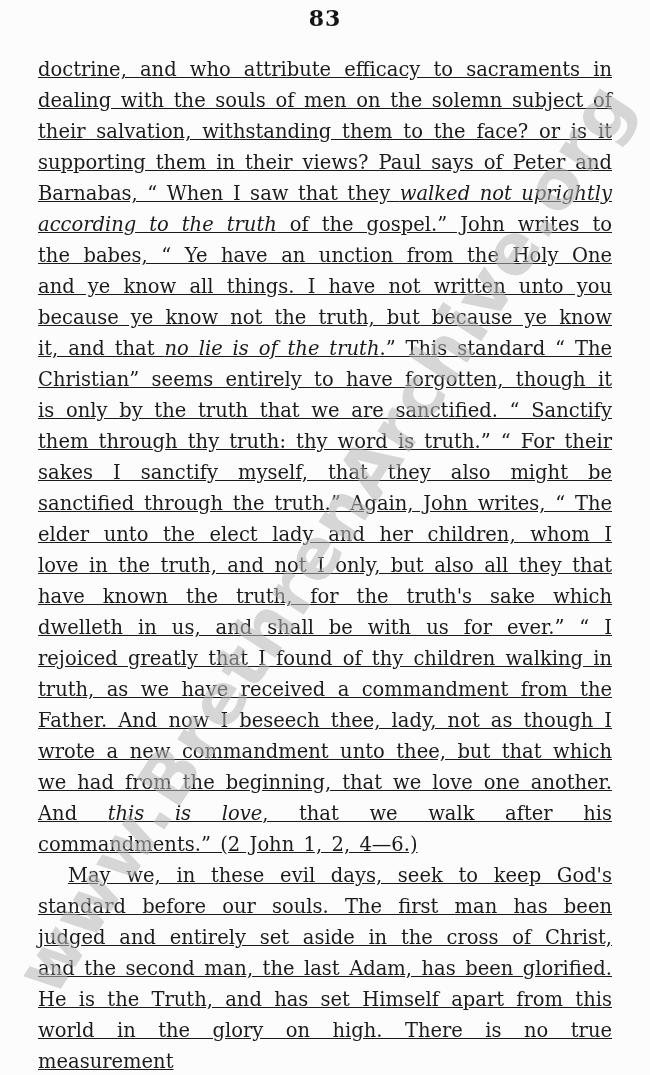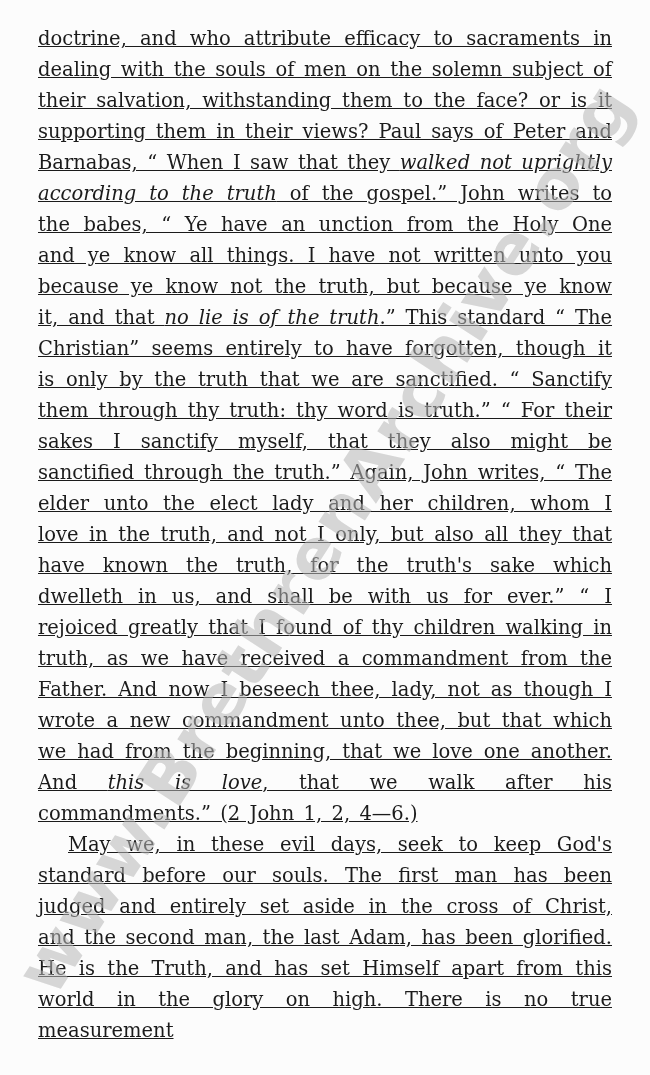--- a/index.html
+++ b/index.html
@@ -55,18 +55,19 @@
     white-space: nowrap;
     pointer-events: none;
     z-index: 2;
     user-select: none;
   }
 </style>
 </head>
 <body>
 
 <div class="page">
+  <div class="page-number">83</div>
   <div class="text-body">
       <p><span>doctrine, and who attribute efficacy to sacraments in dealing with the souls of men on the solemn subject of their salvation, withstanding them to the face? or is it supporting them in their views?  Paul says of Peter and Barnabas, “ When I saw that they </span><em>walked not uprightly according to the truth</em><span> of the gospel.”  John writes to the babes, “ Ye have an unction from the Holy One and ye know all things.  I have not written unto you because ye know not the truth, but because ye know it, and that </span><em>no lie is of the truth</em><span>.”  This standard “ The Christian” seems entirely to have forgotten, though it is only by the truth that we are sanctified. “ Sanctify them through thy truth: thy word is truth.”  “ For their sakes I sanctify myself, that they also might be sanctified through the truth.”  Again, John writes, “ The elder unto the elect lady and her children, whom I love in the truth, and not I only, but also all they that have known the truth, for the truth's sake which dwelleth in us, and shall be with us for ever.”  “ I rejoiced greatly that I found of thy children walking in truth, as we have received a commandment from the Father.  And now I beseech thee, lady, not as though I wrote a new commandment unto thee, but that which we had from the beginning, that we love one another.  And </span><em>this is love</em><span>, that we walk after his commandments.” (2 John 1, 2, 4—6.)</span></p>
       <p class="indented"><span>May we, in these evil days, seek to keep God's standard before our souls.  The first man has been judged and entirely set aside in the cross of Christ, and the second man, the last Adam, has been glorified.  He is the Truth, and has set Himself apart from this world in the glory on high.  There is no true measurement</span></p>
     </div>
   <div class="watermark">www.BrethrenArchive.org</div>
 </div>
 
 </body></html>

